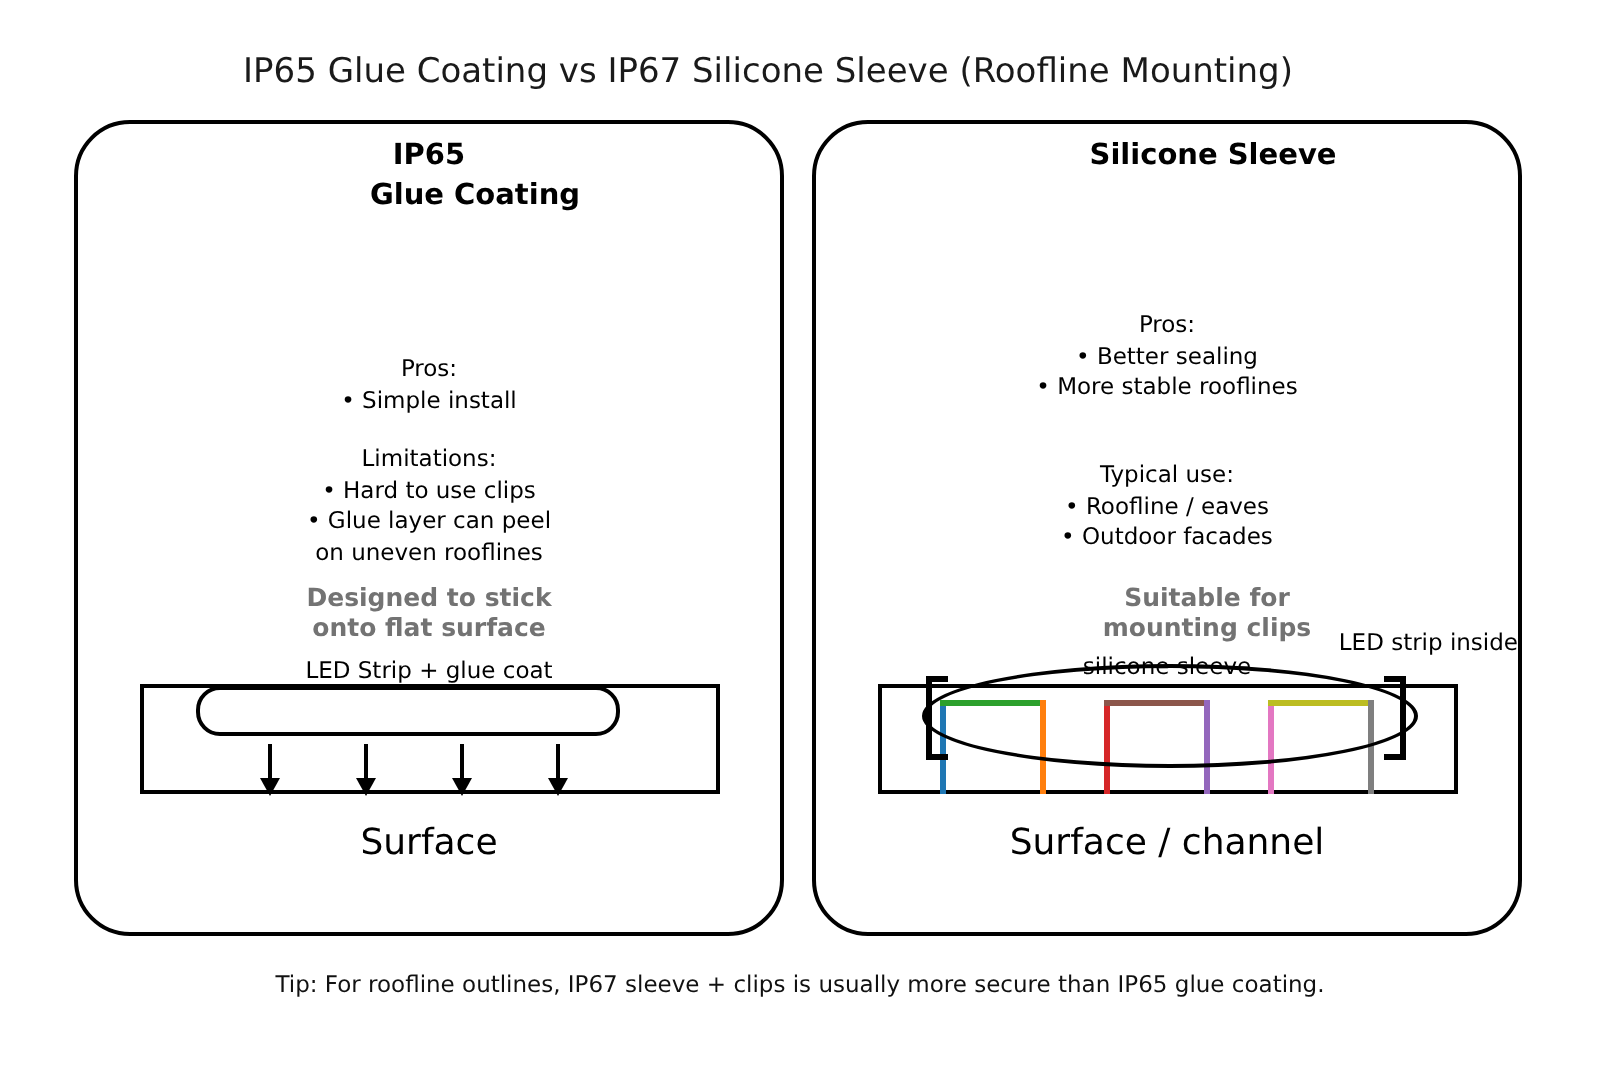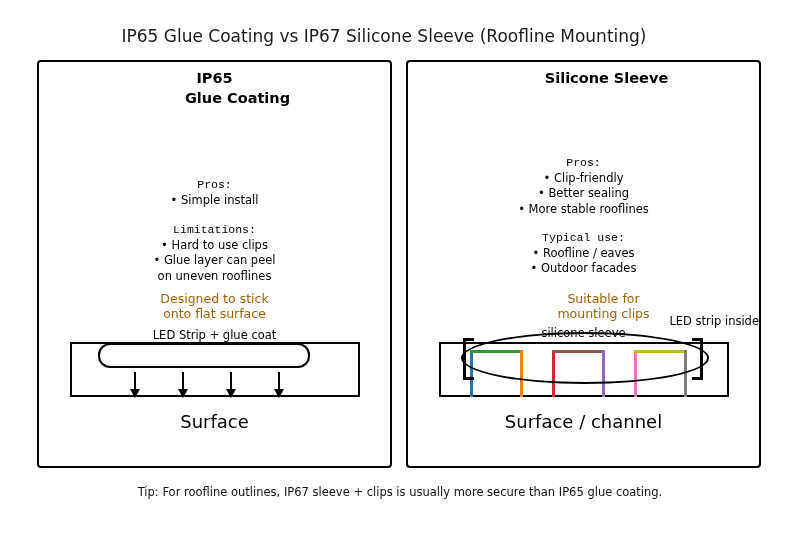--- a/index.html
+++ b/index.html
@@ -23,21 +23,21 @@
     text-align: center;
     font-size: 17px;
     color: #1a1a1a;
   }
   .panel {
     position: absolute;
     top: 60px;
     width: 355px;
     height: 408px;
     border: 2.5px solid #000000;
-    border-radius: 4px;
+    border-radius: 28px;
     background: #ffffff;
     box-sizing: border-box;
   }
   .panel-left { left: 37px; }
   .panel-right { left: 406px; }
 
   .panel-title {
     position: absolute;
     top: 0;
     left: 0;
@@ -51,31 +51,32 @@
   .panel-title .line2 { display: block; margin-left: 46px; }
 
   .block-text {
     position: absolute;
     left: 0;
     width: 100%;
     text-align: center;
     font-size: 11.5px;
     line-height: 15.5px;
   }
-  .block-text .hdr { display: block; font-family: Liberation Mono, monospace; }
+  .block-text .hdr { display: block; }
   .block-text .itm { display: block; }
 
   .emph {
     position: absolute;
     left: 0;
     width: 100%;
     text-align: center;
     font-size: 12.5px;
     line-height: 15px;
-    color: #a16207;
+    color: #737373;
+    font-weight: bold;
   }
   .emph span { display: block; }
 
   
   .channel {
     position: absolute;
     border: 2px solid #000000;
     box-sizing: border-box;
     background: #ffffff;
   }
@@ -206,21 +207,20 @@
 </div>
 
 <div class="panel panel-right">
 
   <div class="panel-title" style="top:6px;">
     <span class="line2">Silicone Sleeve</span>
   </div>
 
   <div class="block-text" style="top:93px;">
     <span class="hdr">Pros:</span>
-    <span class="itm">• Clip-friendly</span>
     <span class="itm">• Better sealing</span>
     <span class="itm">• More stable rooflines</span>
   </div>
 
   <div class="block-text" style="top:168px;text-align:center;">
     <span class="hdr">Typical use:</span>
     <span class="itm">• Roofline / eaves</span>
     <span class="itm">• Outdoor facades</span>
   </div>
 

